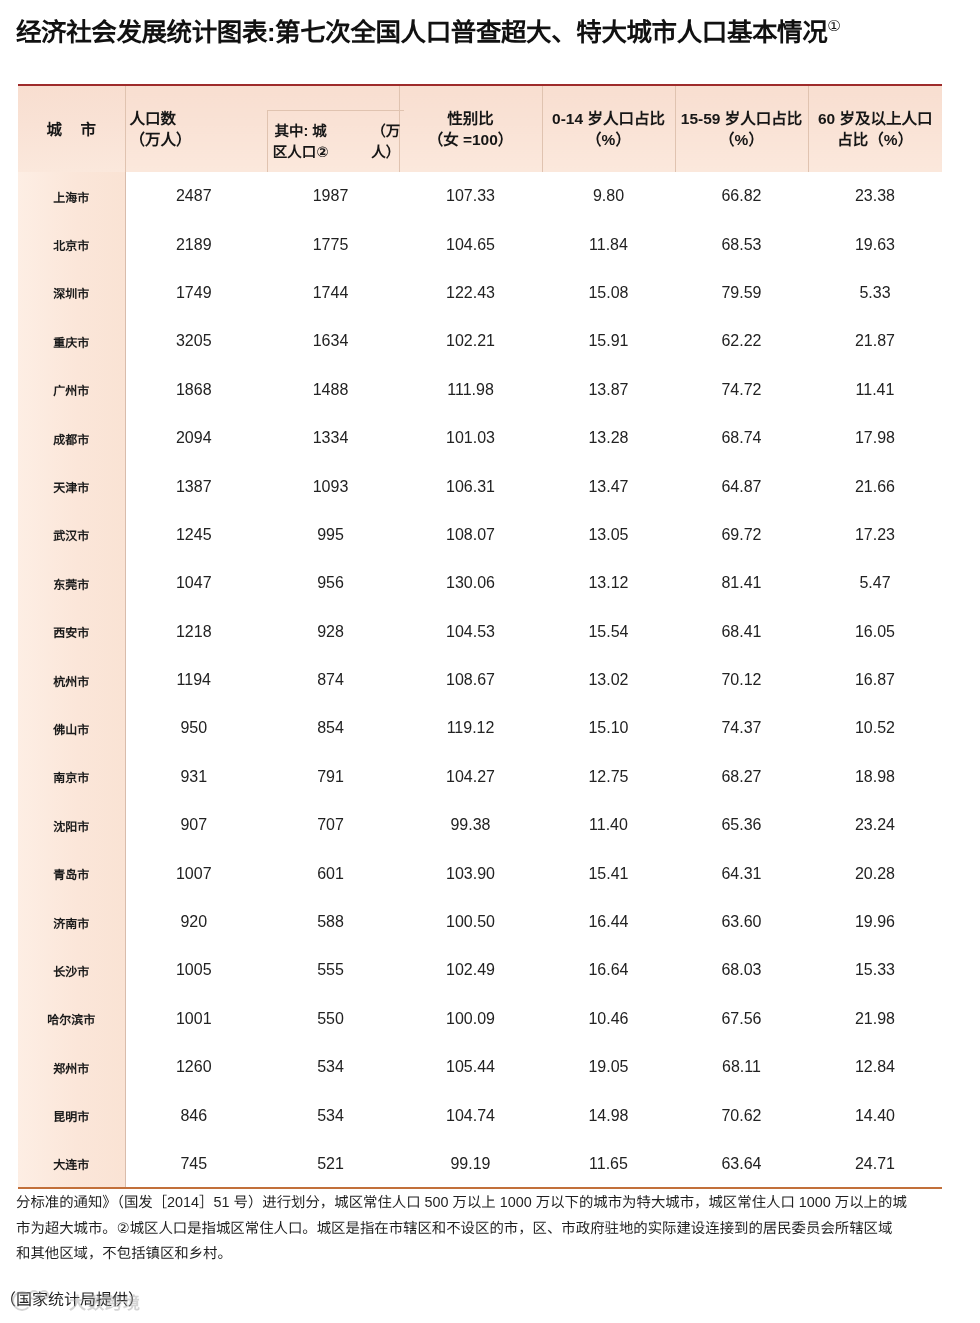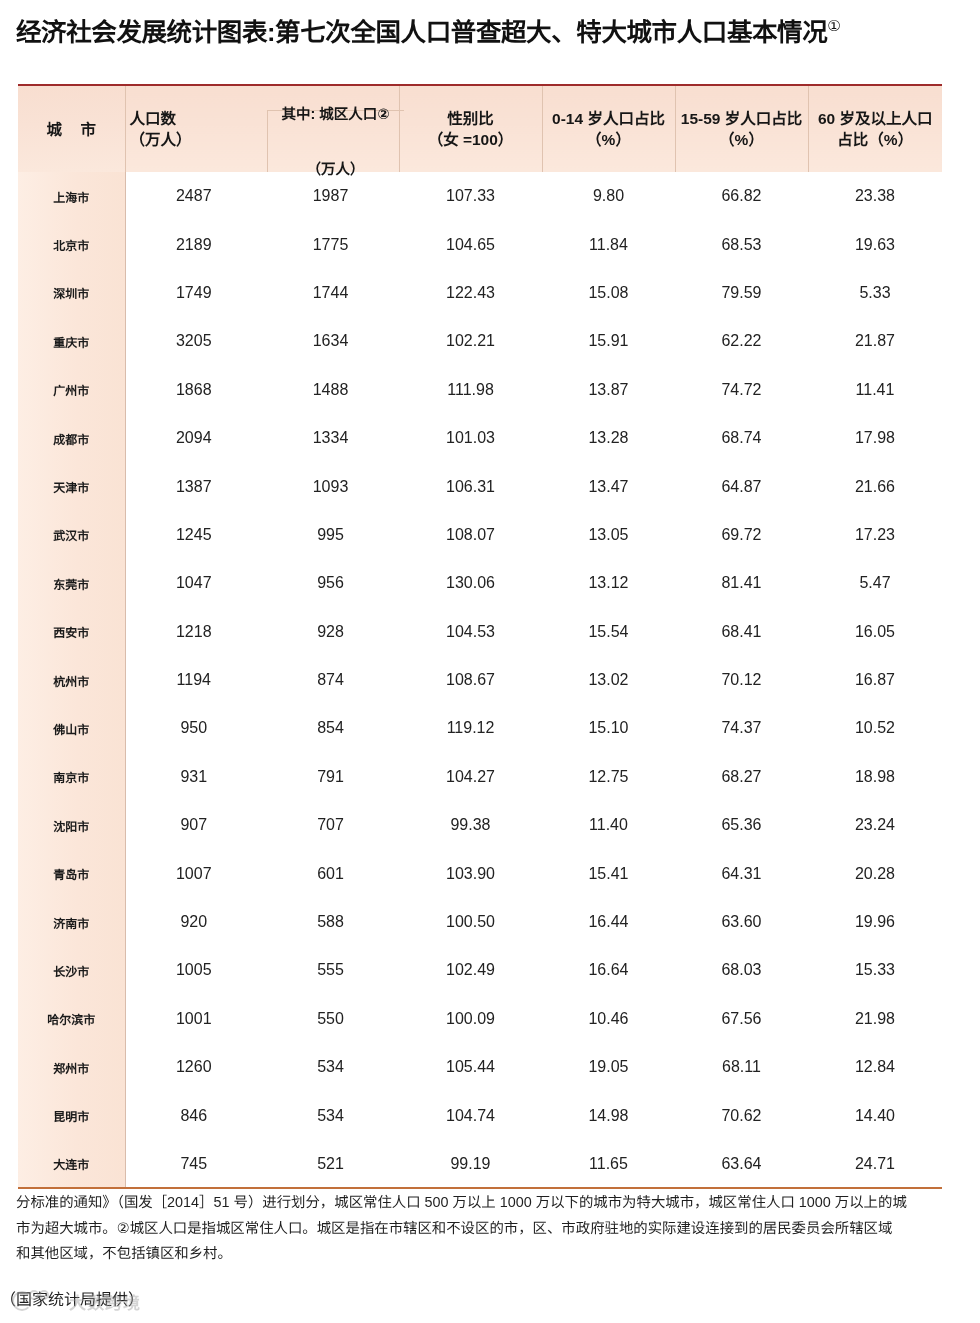--- a/index.html
+++ b/index.html
@@ -95,23 +95,23 @@
     justify-content: center;
     line-height: 21px;
   }
   .pop-sub {
     position: absolute;
     left: 137px;
     top: 24px;
     width: 137px;
     height: 62px;
     display: flex;
-    flex-direction: column;
+    flex-direction: row;
     align-items: center;
-    justify-content: center;
+    justify-content: flex-end;
     line-height: 21px;
     border-left: 1px solid #e0c3b0;
     border-top: 1px solid #e0c3b0;
     box-sizing: border-box;
     font-size: 14.5px;
     gap: 34px;
   }
 
   
   tbody tr td {

